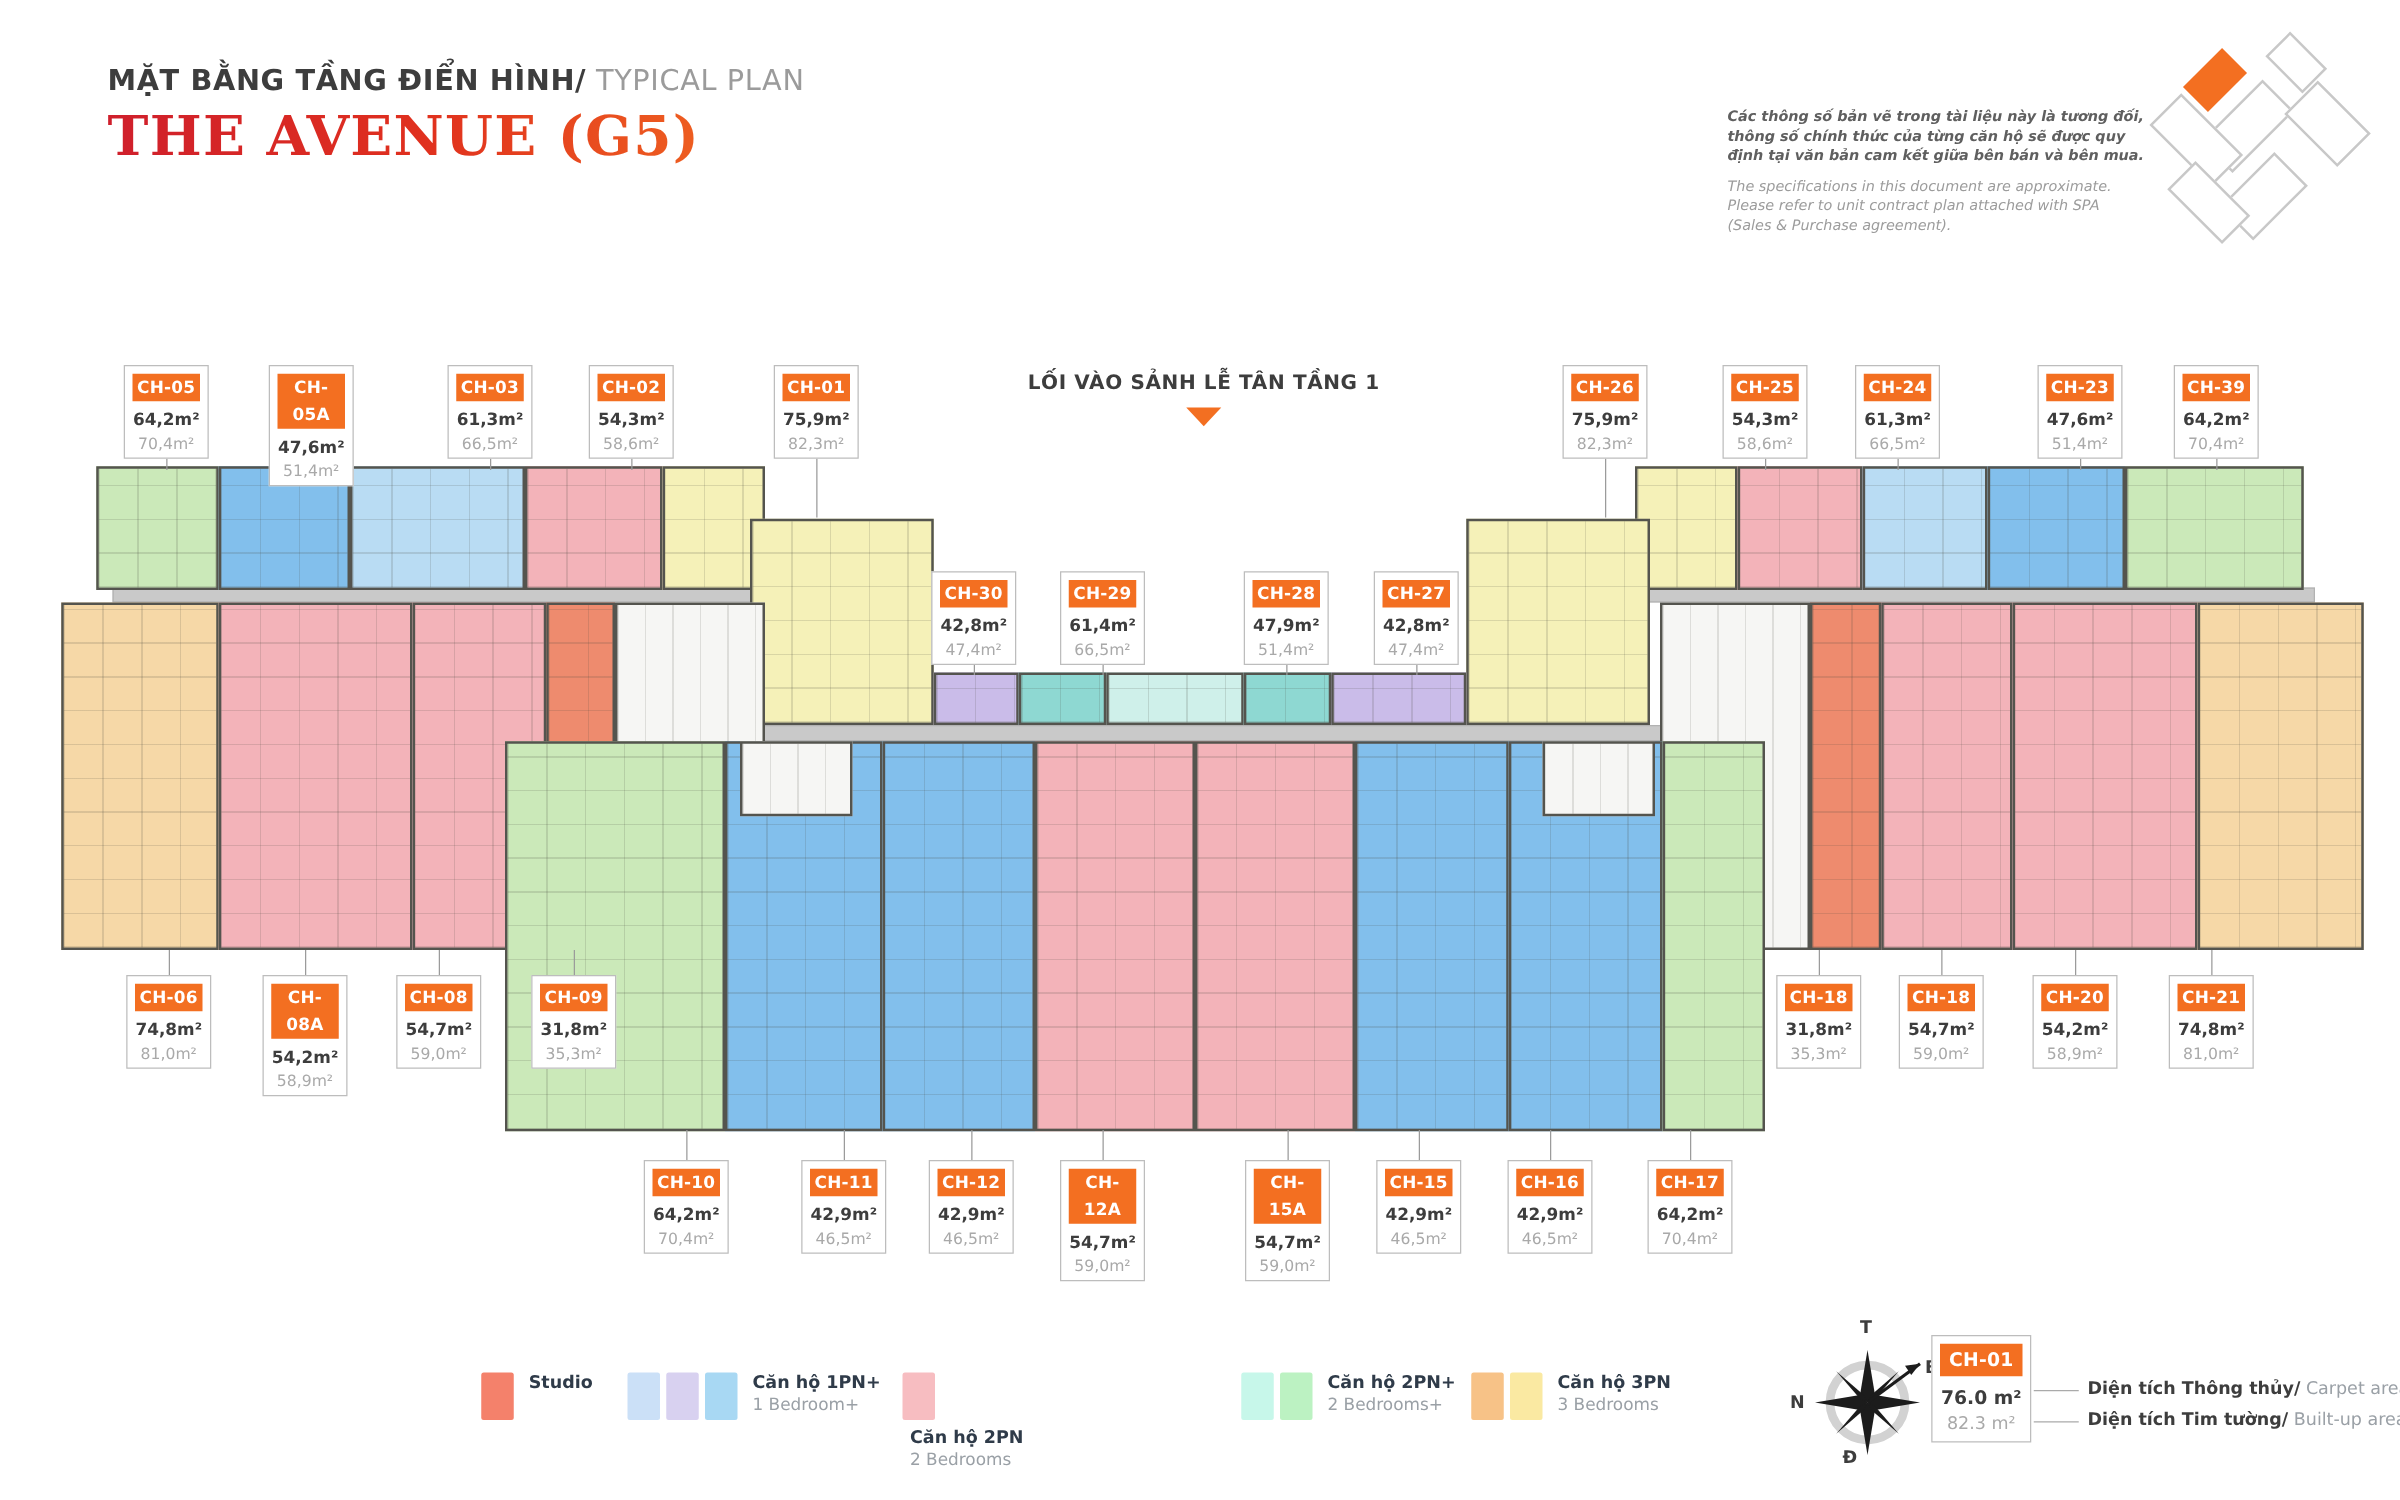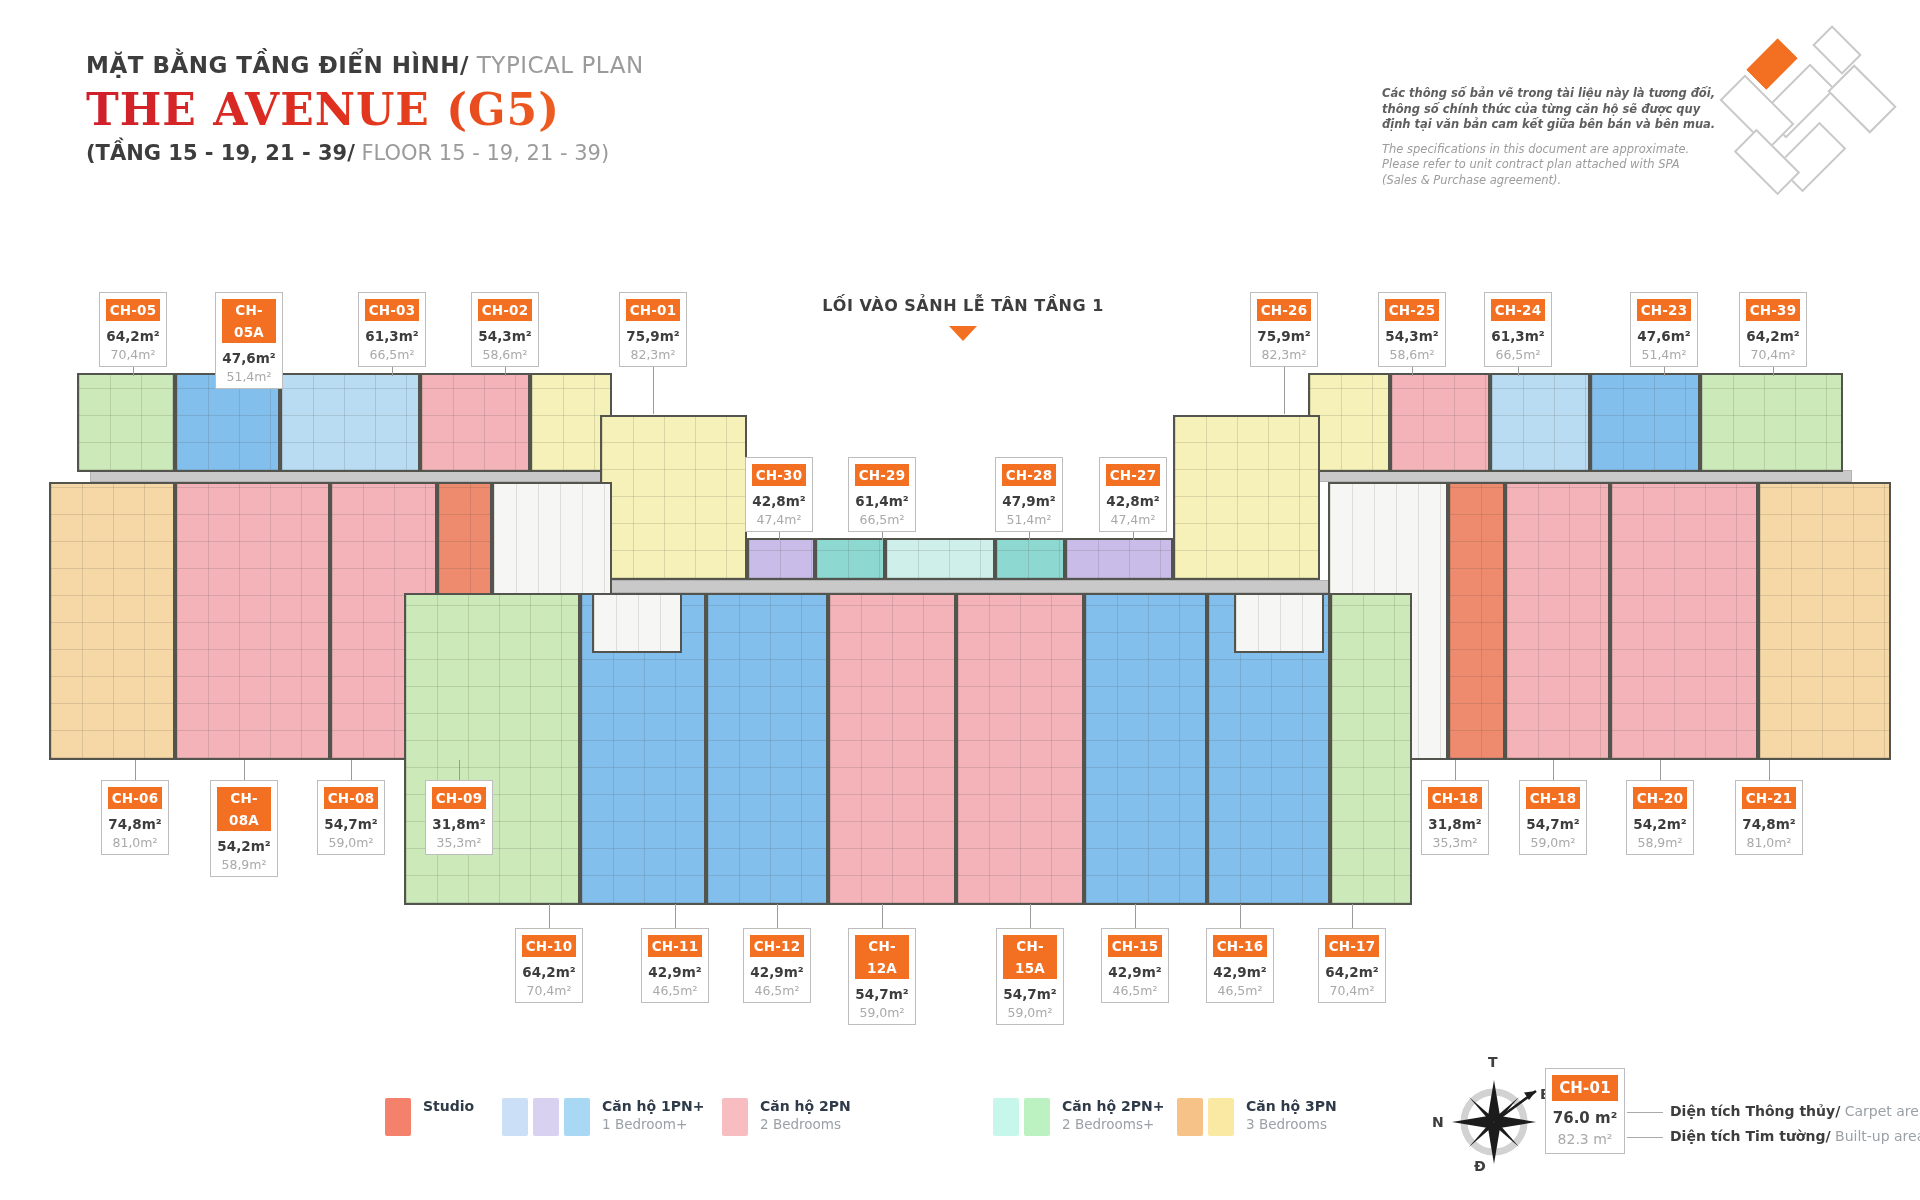--- a/index.html
+++ b/index.html
@@ -79,21 +79,20 @@
   .skey-text .en{color:#9aa0a6;}
 </style>
 </head>
 <body>
 
 <div id="canvas">
 
   <div class="hdr">
     <div class="hdr-line1"><span>MẶT BẰNG TẦNG ĐIỂN HÌNH/</span><span class="en"> TYPICAL PLAN</span></div>
     <div class="hdr-project">THE AVENUE (G5)</div>
-    <div class="hdr-floors"><span>(TẦNG 15 - 19, 21 - 39/</span><span class="en"> FLOOR 15 - 19, 21 - 39)</span></div>
   </div>
 
   <div class="disc">
     <div class="vi">Các thông số bản vẽ trong tài liệu này là tương đối, thông số chính thức của từng căn hộ sẽ được quy định tại văn bản cam kết giữa bên bán và bên mua.</div>
     <div class="en">The specifications in this document are approximate. Please refer to unit contract plan attached with SPA (Sales &amp; Purchase agreement).</div>
   </div>
 
   <div class="locator">
     <div class="loc-orange" style="left:78px;top:24px;width:24px;height:40px;transform:rotate(45deg);"></div>
     <div class="loc-shape" style="left:100px;top:48px;width:32px;height:66px;transform:rotate(45deg);"></div>
@@ -356,21 +355,21 @@
     <div class="lg-swatches" style="display:flex;gap:5px;">
           <div class="lg-sw" style="background: rgb(203, 224, 247);"></div>
           <div class="lg-sw" style="background: rgb(216, 209, 240);"></div>
           <div class="lg-sw" style="background: rgb(168, 216, 243);"></div>
         </div>
     <div class="lg-text">
       <div class="lg-vi">Căn hộ 1PN+</div>
       <div class="lg-en">1 Bedroom+</div>
     </div>
   </div>
-      <div class="lg-item" style="left: 722px;">
+      <div class="lg-item" style="left: 722px; flex-direction: column;">
     <div class="lg-swatches" style="display:flex;gap:5px;">
           <div class="lg-sw" style="background: rgb(247, 189, 193);"></div>
         </div>
     <div class="lg-text">
       <div class="lg-vi">Căn hộ 2PN</div>
       <div class="lg-en">2 Bedrooms</div>
     </div>
   </div>
       <div class="lg-item" style="left: 993px;">
     <div class="lg-swatches" style="display:flex;gap:5px;">

